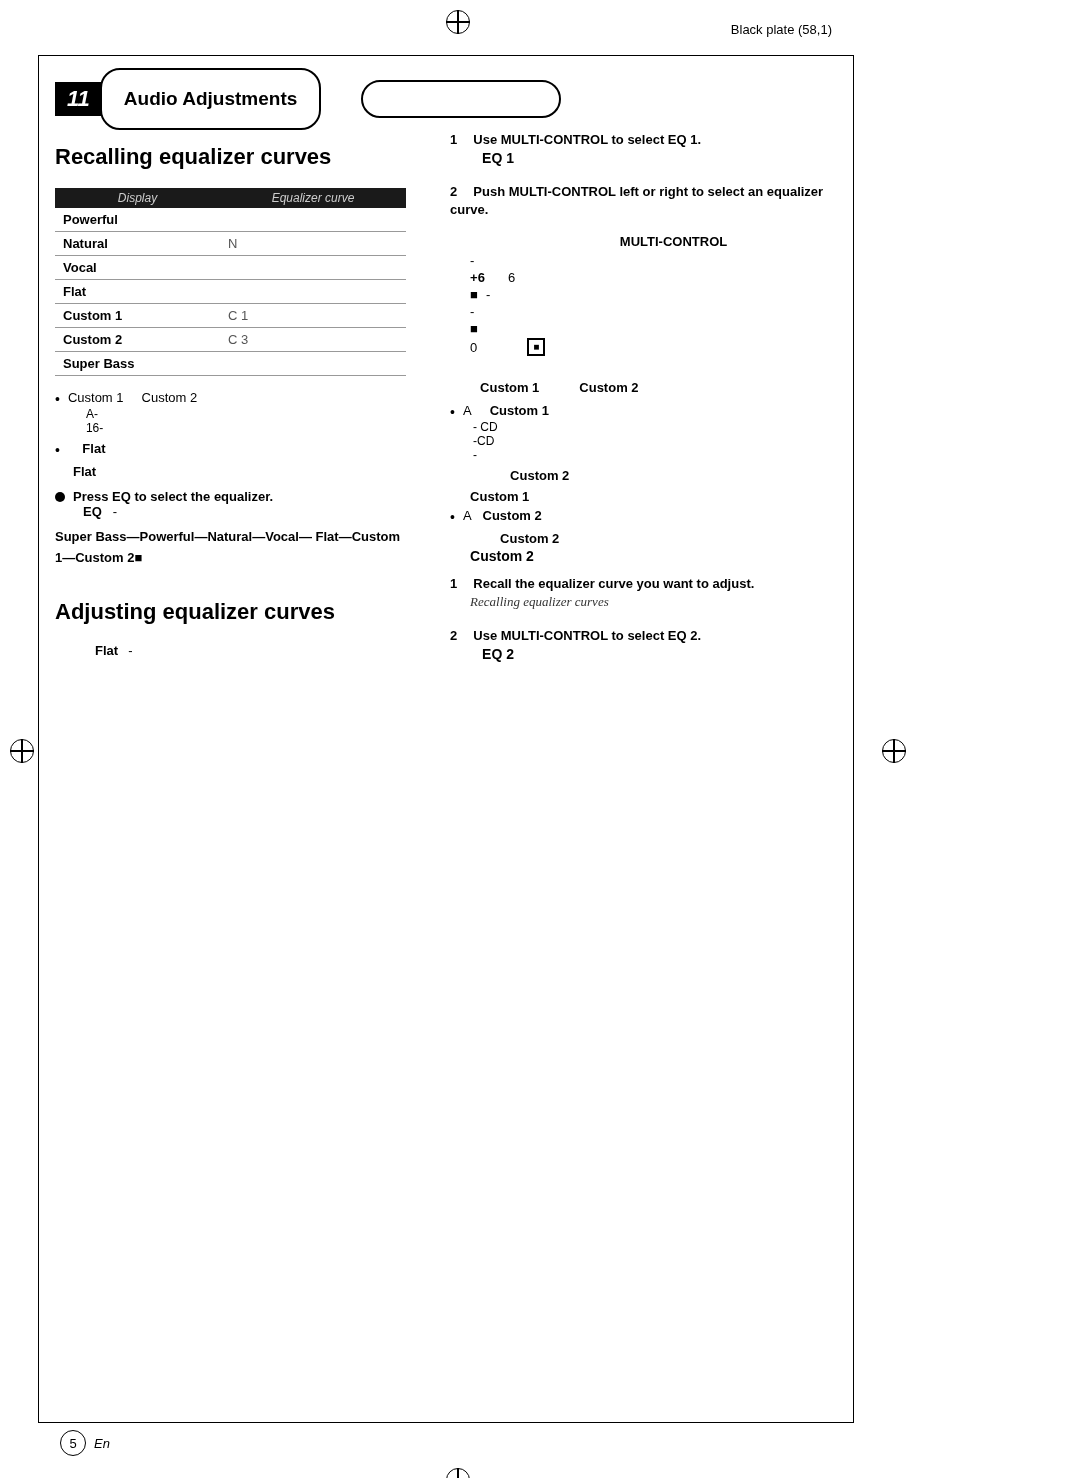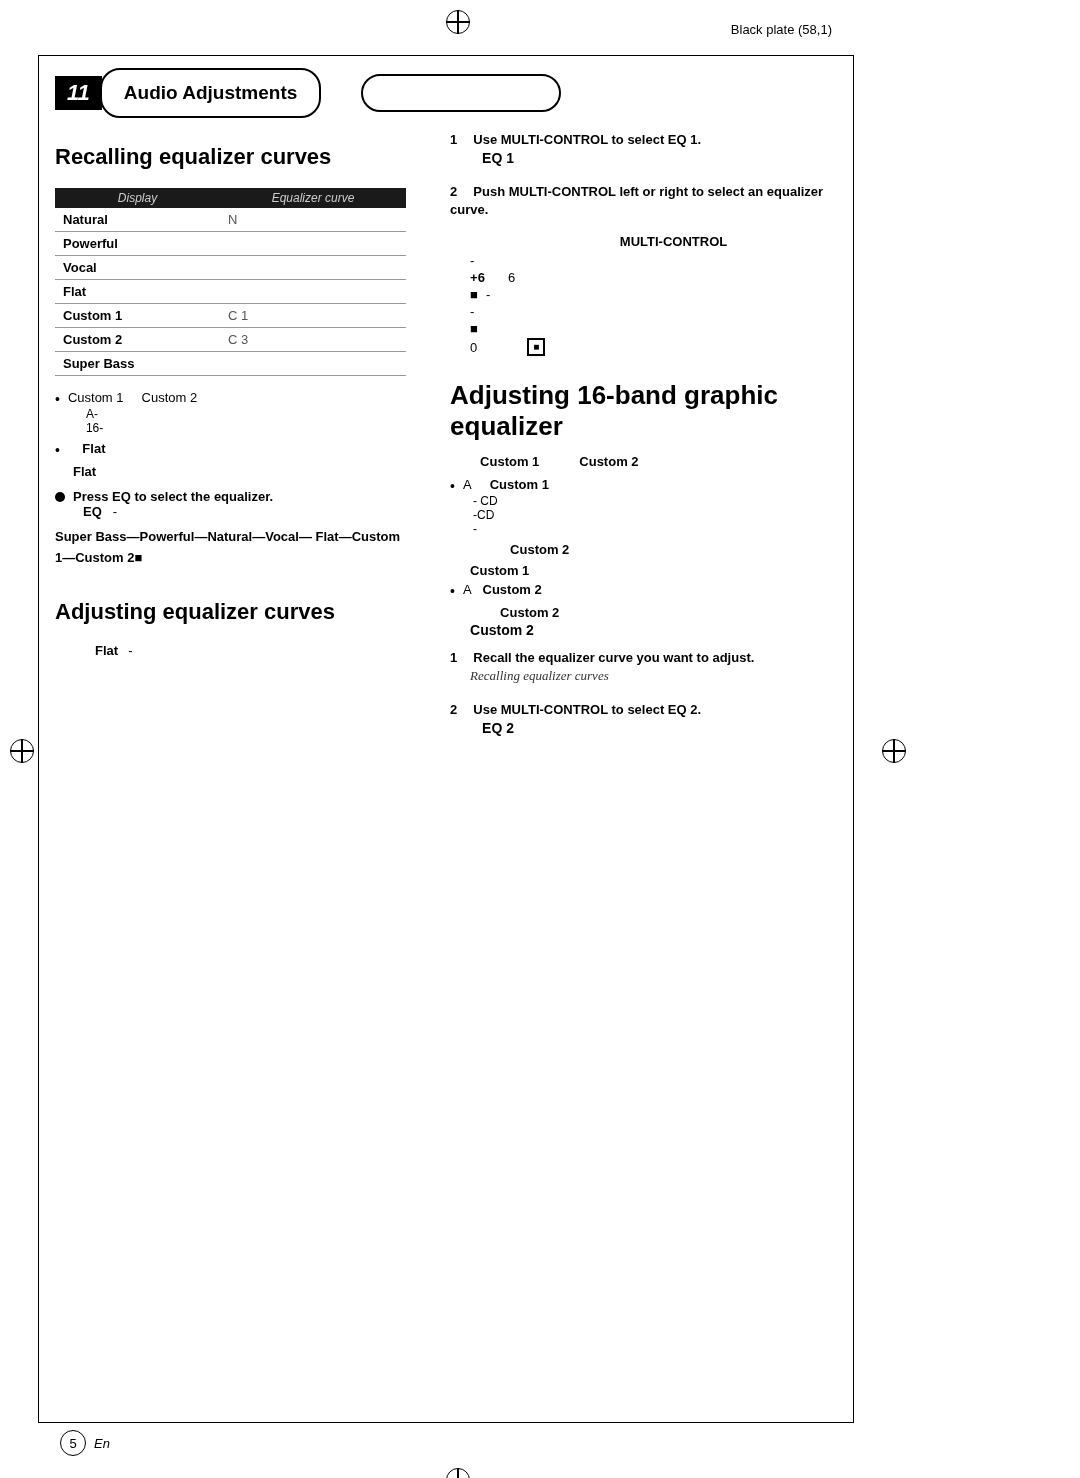--- a/index.html
+++ b/index.html
@@ -135,21 +135,21 @@
       font-family: Arial, sans-serif;
       padding: 4px 12px;
       font-weight: bold;
       min-width: 46px;
       text-align: center;
     }
 
     .chapter-title-box {
       border: 2.5px solid #000;
       border-radius: 20px;
-      padding: 12px 22px;
+      padding: 18px 22px;
       font-size: 19px;
       font-family: Arial, sans-serif;
       font-weight: bold;
       margin-left: -2px;
       background: #fff;
     }
 
     .chapter-empty-oval {
       border: 2.5px solid #000;
       border-radius: 20px;
@@ -449,26 +449,26 @@
 
       <table class="eq-table">
         <thead>
           <tr>
             <th>Display</th>
             <th>Equalizer curve</th>
           </tr>
         </thead>
         <tbody id="eq-table-body">
         <tr>
+              <td>Powerful</td>
+              <td></td>
+            </tr>
+            <tr>
               <td>Natural</td>
               <td>N</td>
-            </tr>
-            <tr>
-              <td>Powerful</td>
-              <td></td>
             </tr>
             <tr>
               <td>Vocal</td>
               <td></td>
             </tr>
             <tr>
               <td>Flat</td>
               <td></td>
             </tr>
             <tr>
@@ -568,21 +568,20 @@
         </div>
         <div class="mc-row">
           <span>0</span>
           <span style="margin-left:50px;">
             <span style="display:inline-block;width:18px;height:18px;border:2px solid #000;text-align:center;font-size:10px;line-height:14px;">■</span>
           </span>
         </div>
       </div>
 
       <div class="right-subsection">
-        <div class="right-section-title">Adjusting 16-band graphic equalizer</div>
 
         <div class="custom-pair">
           <span>Custom 1</span>
           <span>Custom 2</span>
         </div>
 
         <div class="bullet-item">
           <span class="bullet-dot">•</span>
           <span class="bullet-text">
             <span>A</span>&nbsp;&nbsp;&nbsp;&nbsp;

